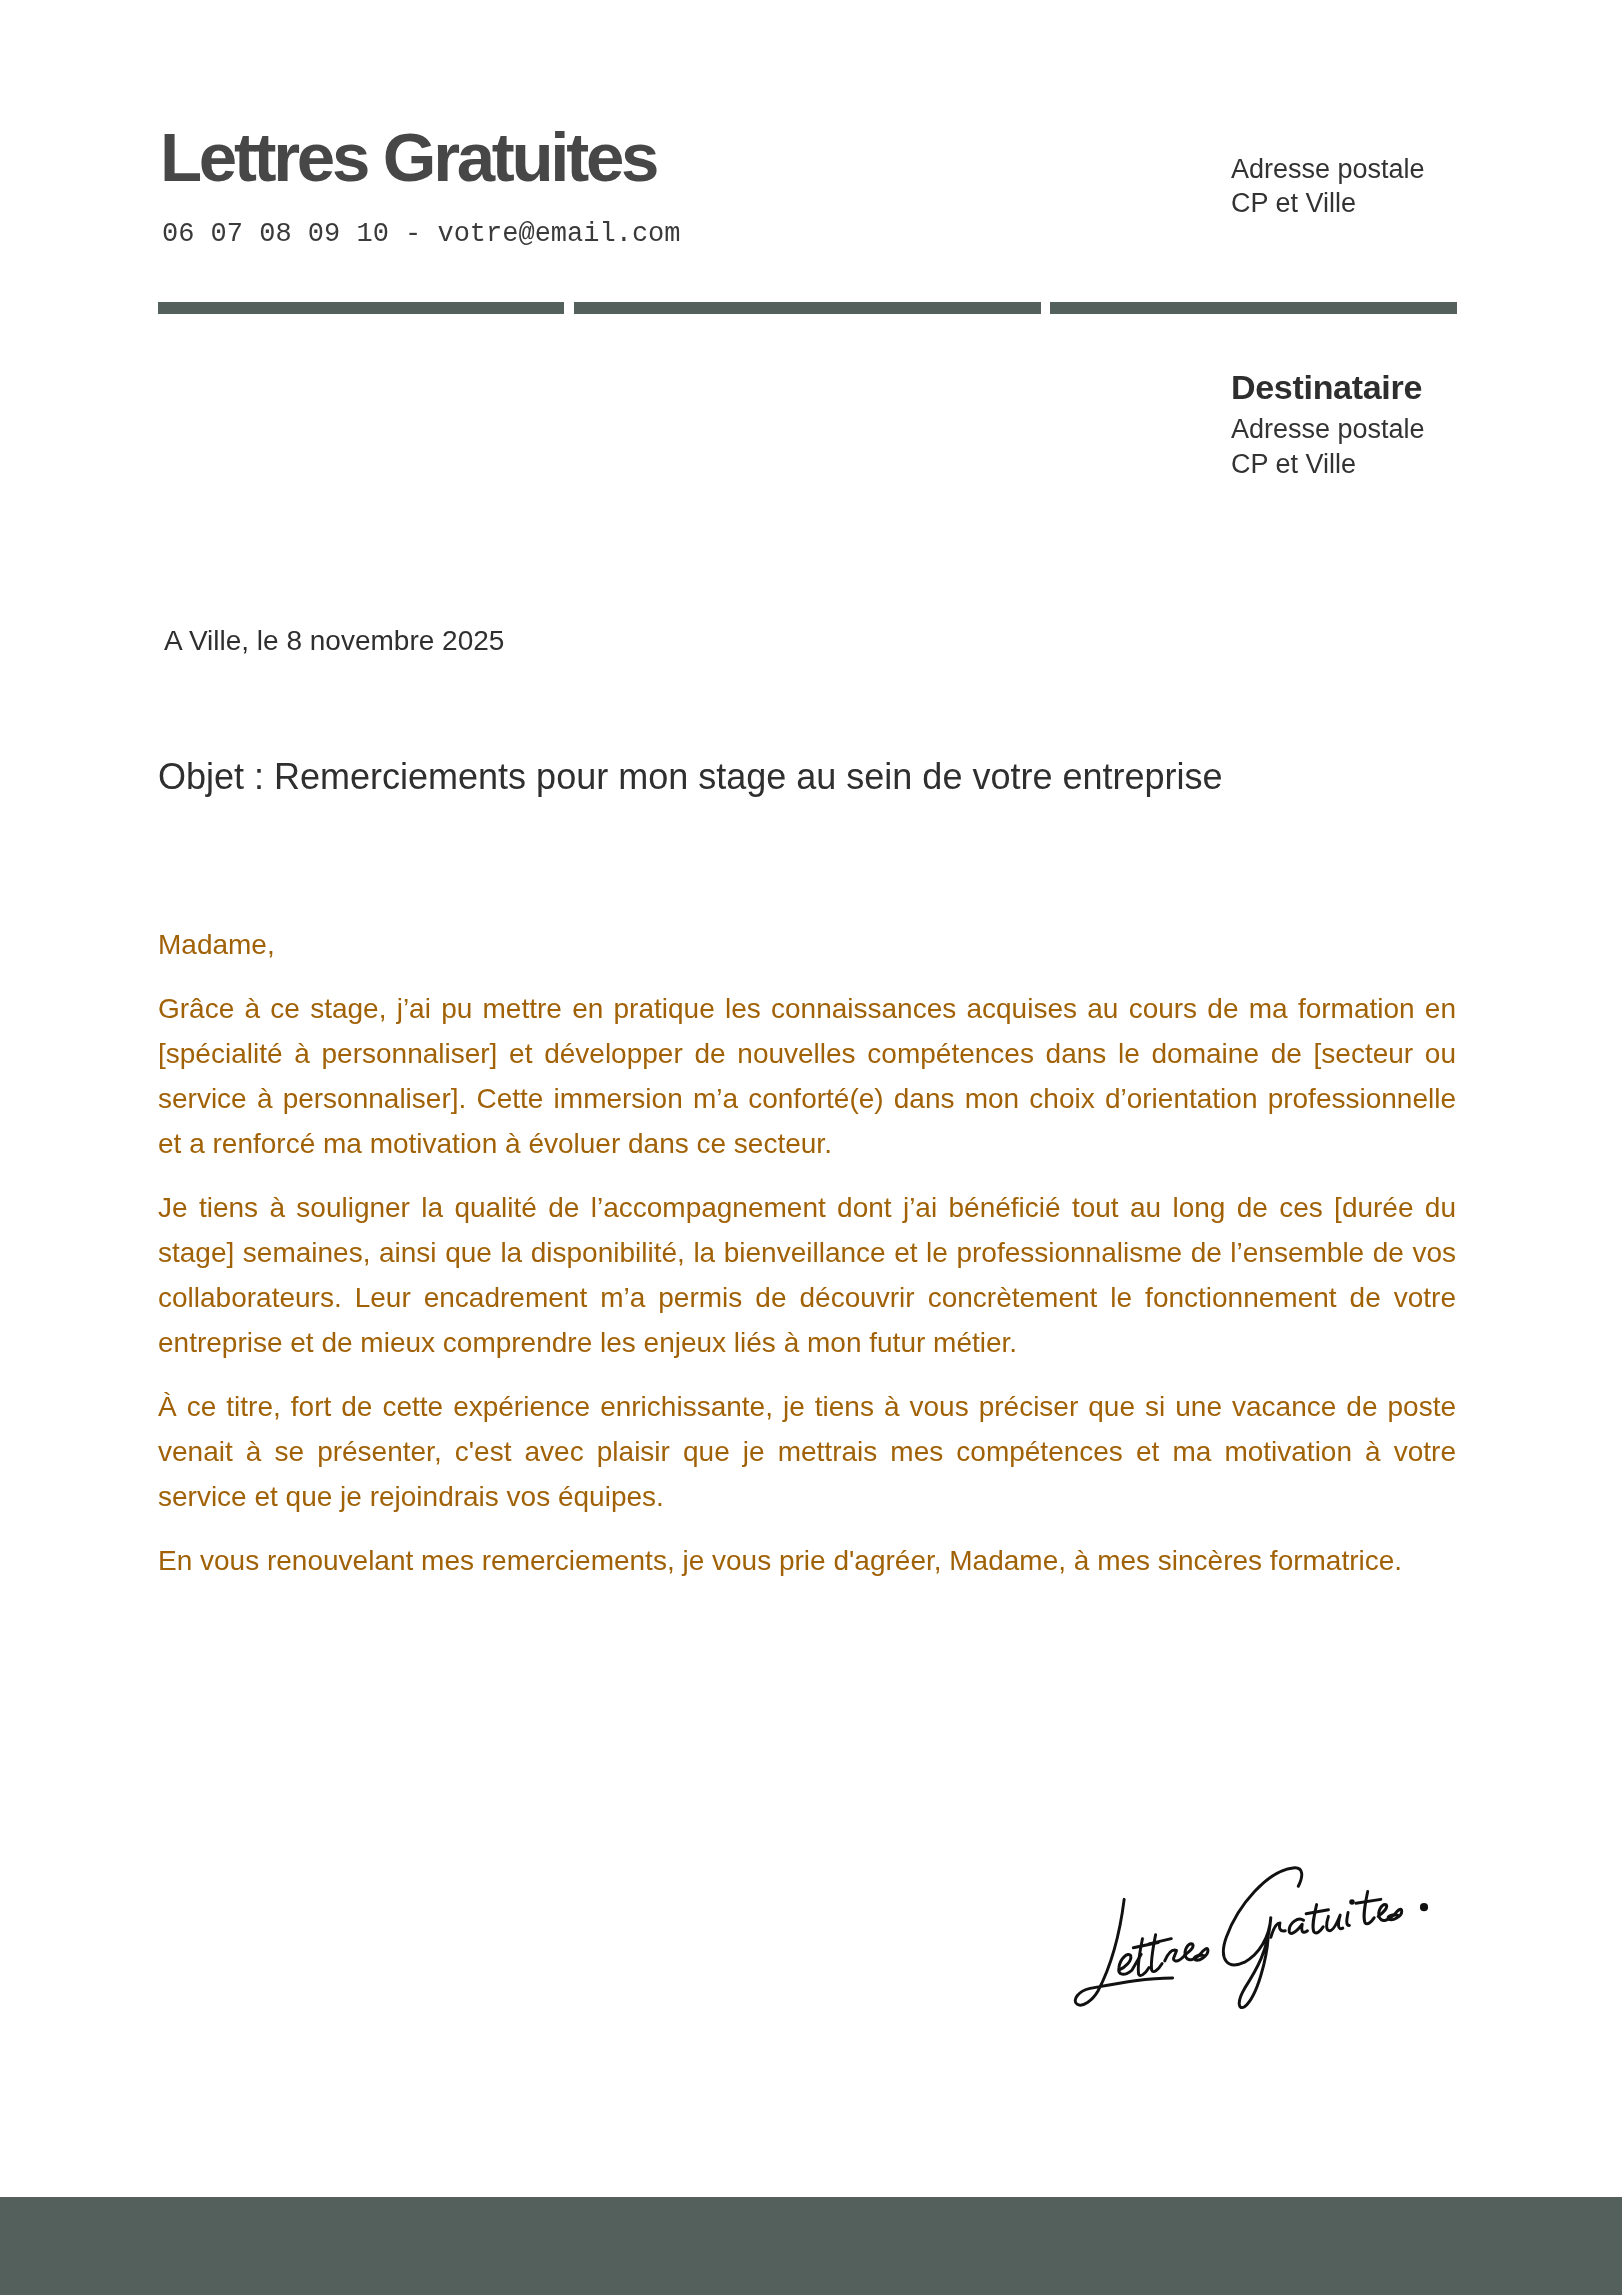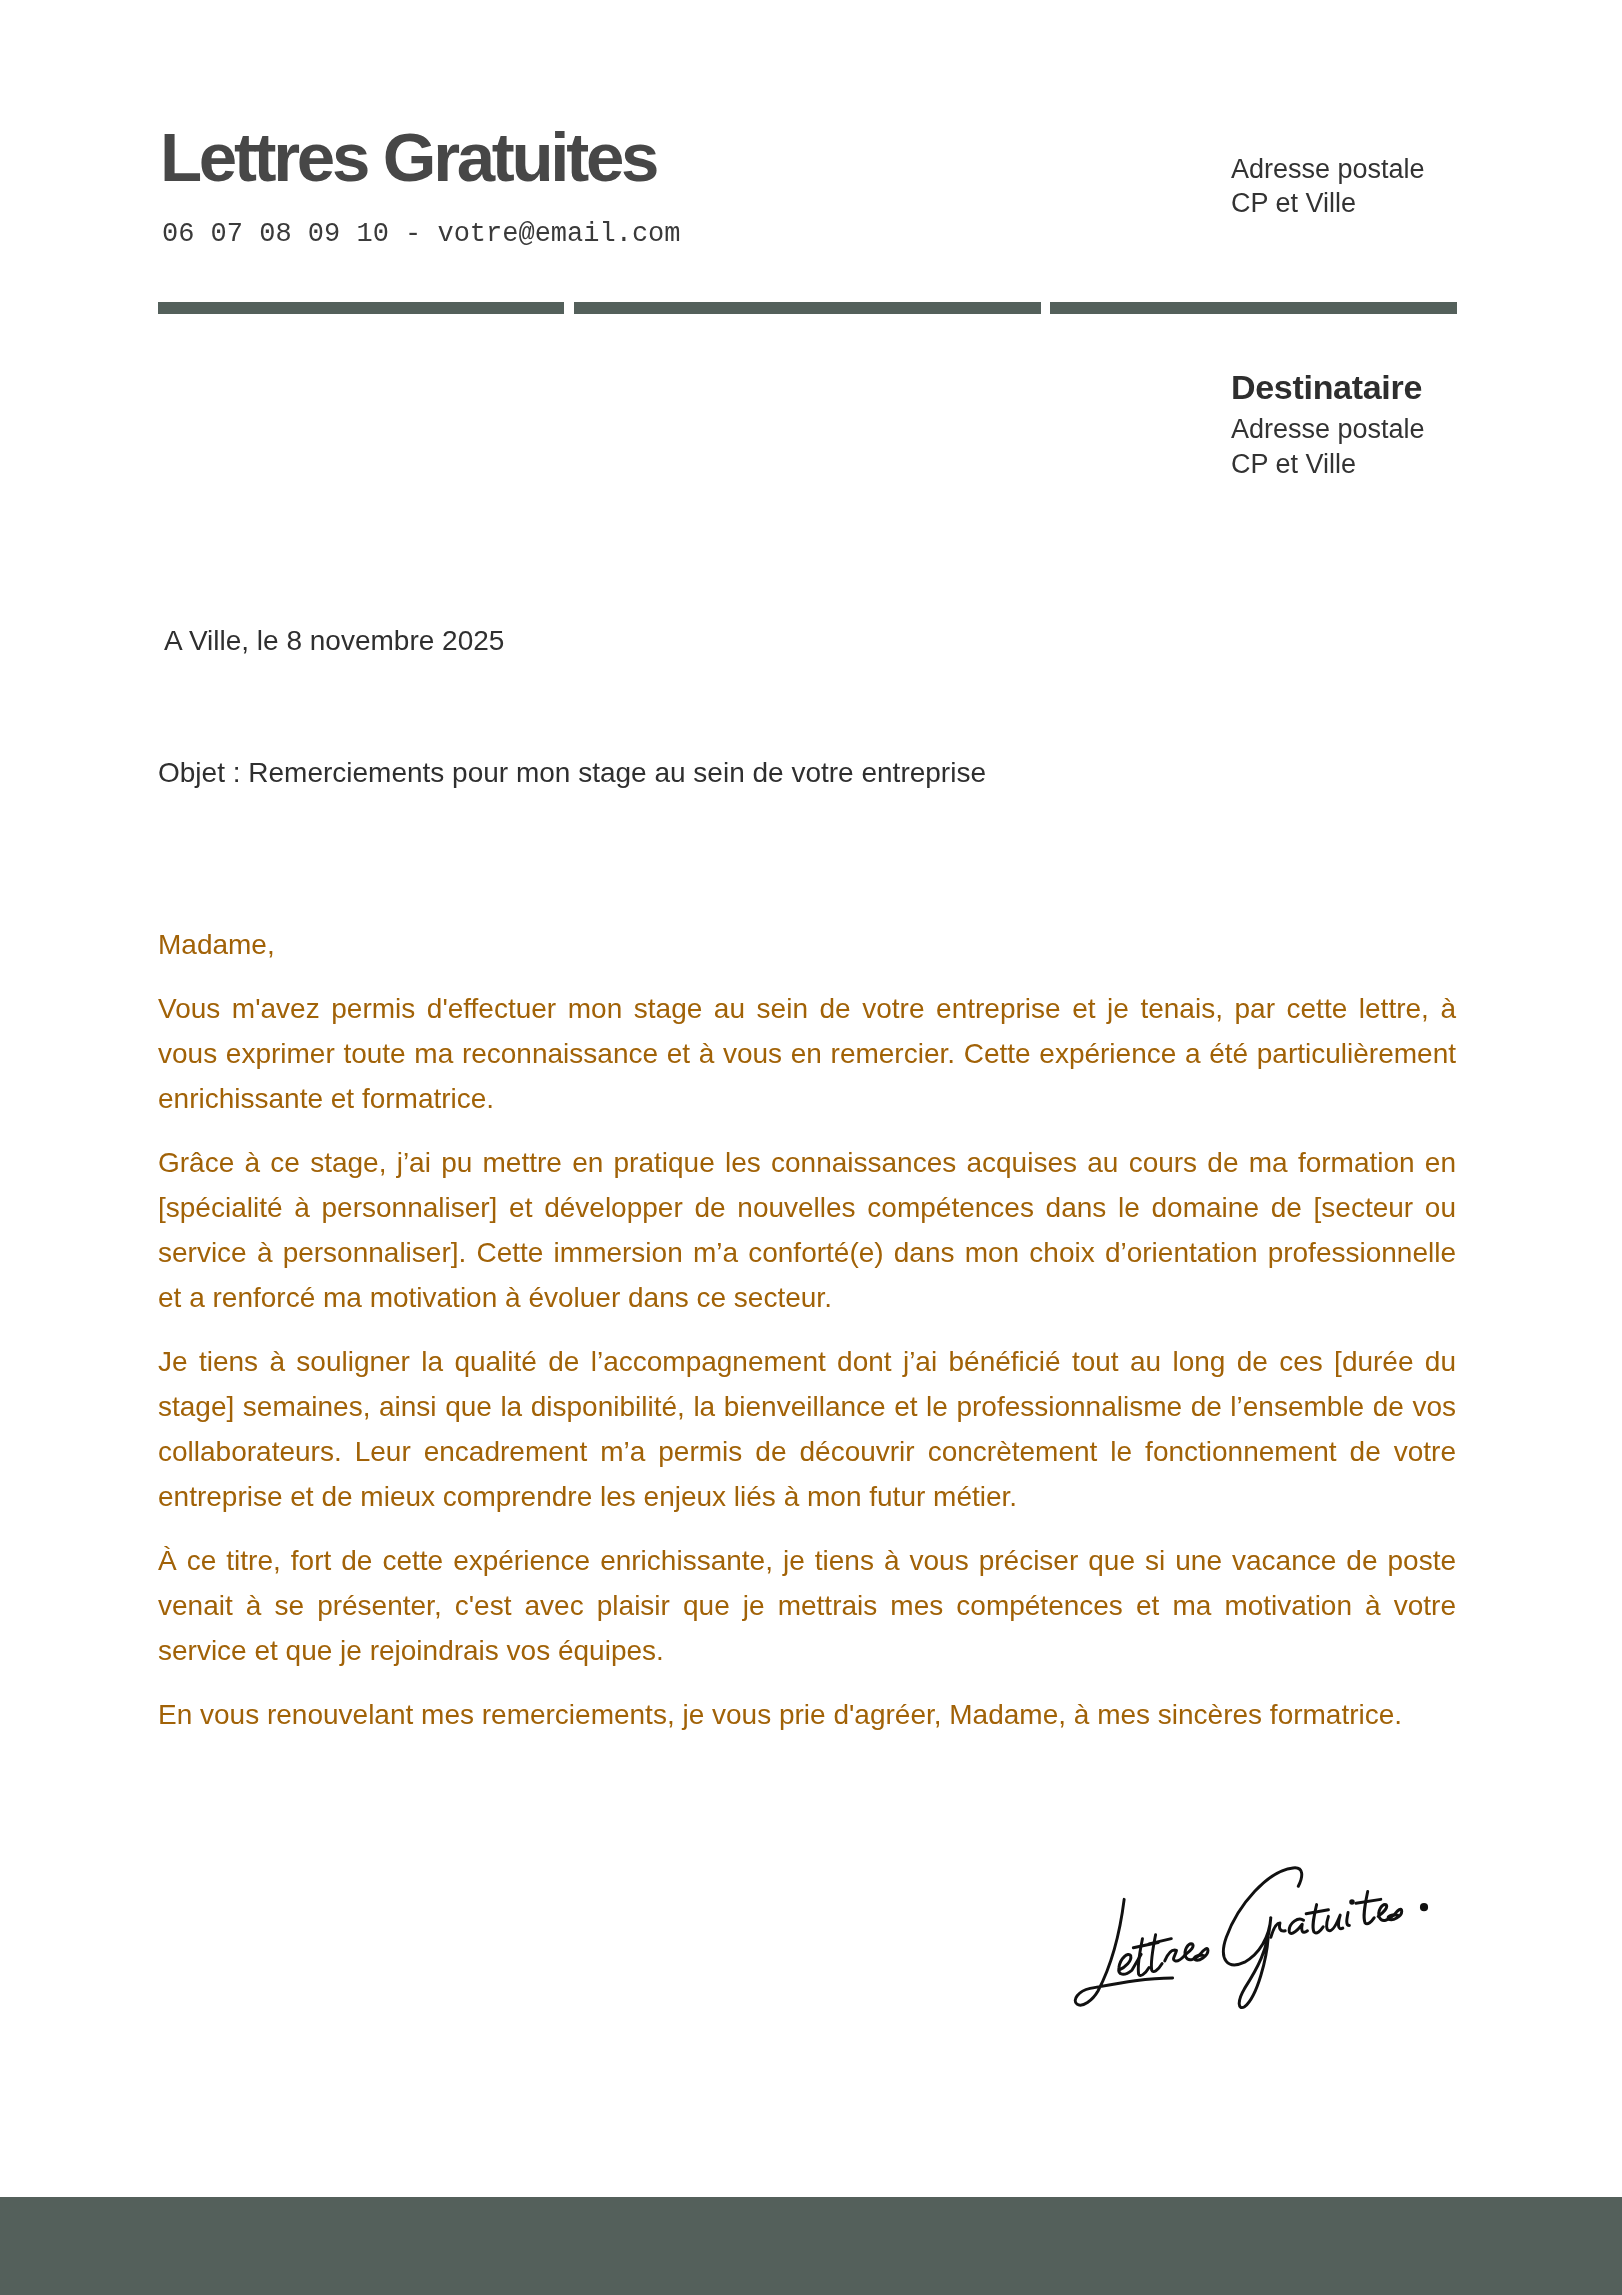--- a/index.html
+++ b/index.html
@@ -83,21 +83,21 @@
       left: 164px;
       top: 627px;
       font-size: 28px;
       line-height: 1;
       color: #2f2f2f;
       white-space: nowrap;
     }
     .subject-line {
       left: 158px;
       top: 759px;
-      font-size: 28px;
+      font-size: 36px;
       line-height: 1;
       color: #2f2f2f;
       white-space: nowrap;
     }
 
     
     .letter-body {
       left: 158px;
       top: 882px;
       width: 1298px;
@@ -156,21 +156,20 @@
     <div class="recipient-line">Adresse postale</div>
     <div class="recipient-line">CP et Ville</div>
   </div>
 </div>
 
 <div class="abs date-line">A Ville, le 8 novembre 2025</div>
 <div class="abs subject-line">Objet : Remerciements pour mon stage au sein de votre entreprise</div>
 
 <div class="abs letter-body">
   <p class="salutation">Madame,</p>
-  <p>Vous m'avez permis d'effectuer mon stage au sein de votre entreprise et je tenais, par cette lettre, à vous exprimer toute ma reconnaissance et à vous en remercier. Cette expérience a été particulièrement enrichissante et formatrice.</p>
   <p>Grâce à ce stage, j’ai pu mettre en pratique les connaissances acquises au cours de ma formation en [spécialité à personnaliser] et développer de nouvelles compétences dans le domaine de [secteur ou service à personnaliser]. Cette immersion m’a conforté(e) dans mon choix d’orientation professionnelle et a renforcé ma motivation à évoluer dans ce secteur.</p>
   <p>Je tiens à souligner la qualité de l’accompagnement dont j’ai bénéficié tout au long de ces [durée du stage] semaines, ainsi que la disponibilité, la bienveillance et le professionnalisme de l’ensemble de vos collaborateurs. Leur encadrement m’a permis de découvrir concrètement le fonctionnement de votre entreprise et de mieux comprendre les enjeux liés à mon futur métier.</p>
   <p>À ce titre, fort de cette expérience enrichissante, je tiens à vous préciser que si une vacance de poste venait à se présenter, c'est avec plaisir que je mettrais mes compétences et ma motivation à votre service et que je rejoindrais vos équipes.</p>
   <p>En vous renouvelant mes remerciements, je vous prie d'agréer, Madame, à mes sincères formatrice.</p>
 </div>
 
 <div class="abs signature">
   <svg class="signature-text" viewBox="0 0 640 270">
     <title>Lettres Gratuites.</title>
     <g fill="none" stroke="#111111" stroke-width="4.5" stroke-linecap="round" stroke-linejoin="round">

